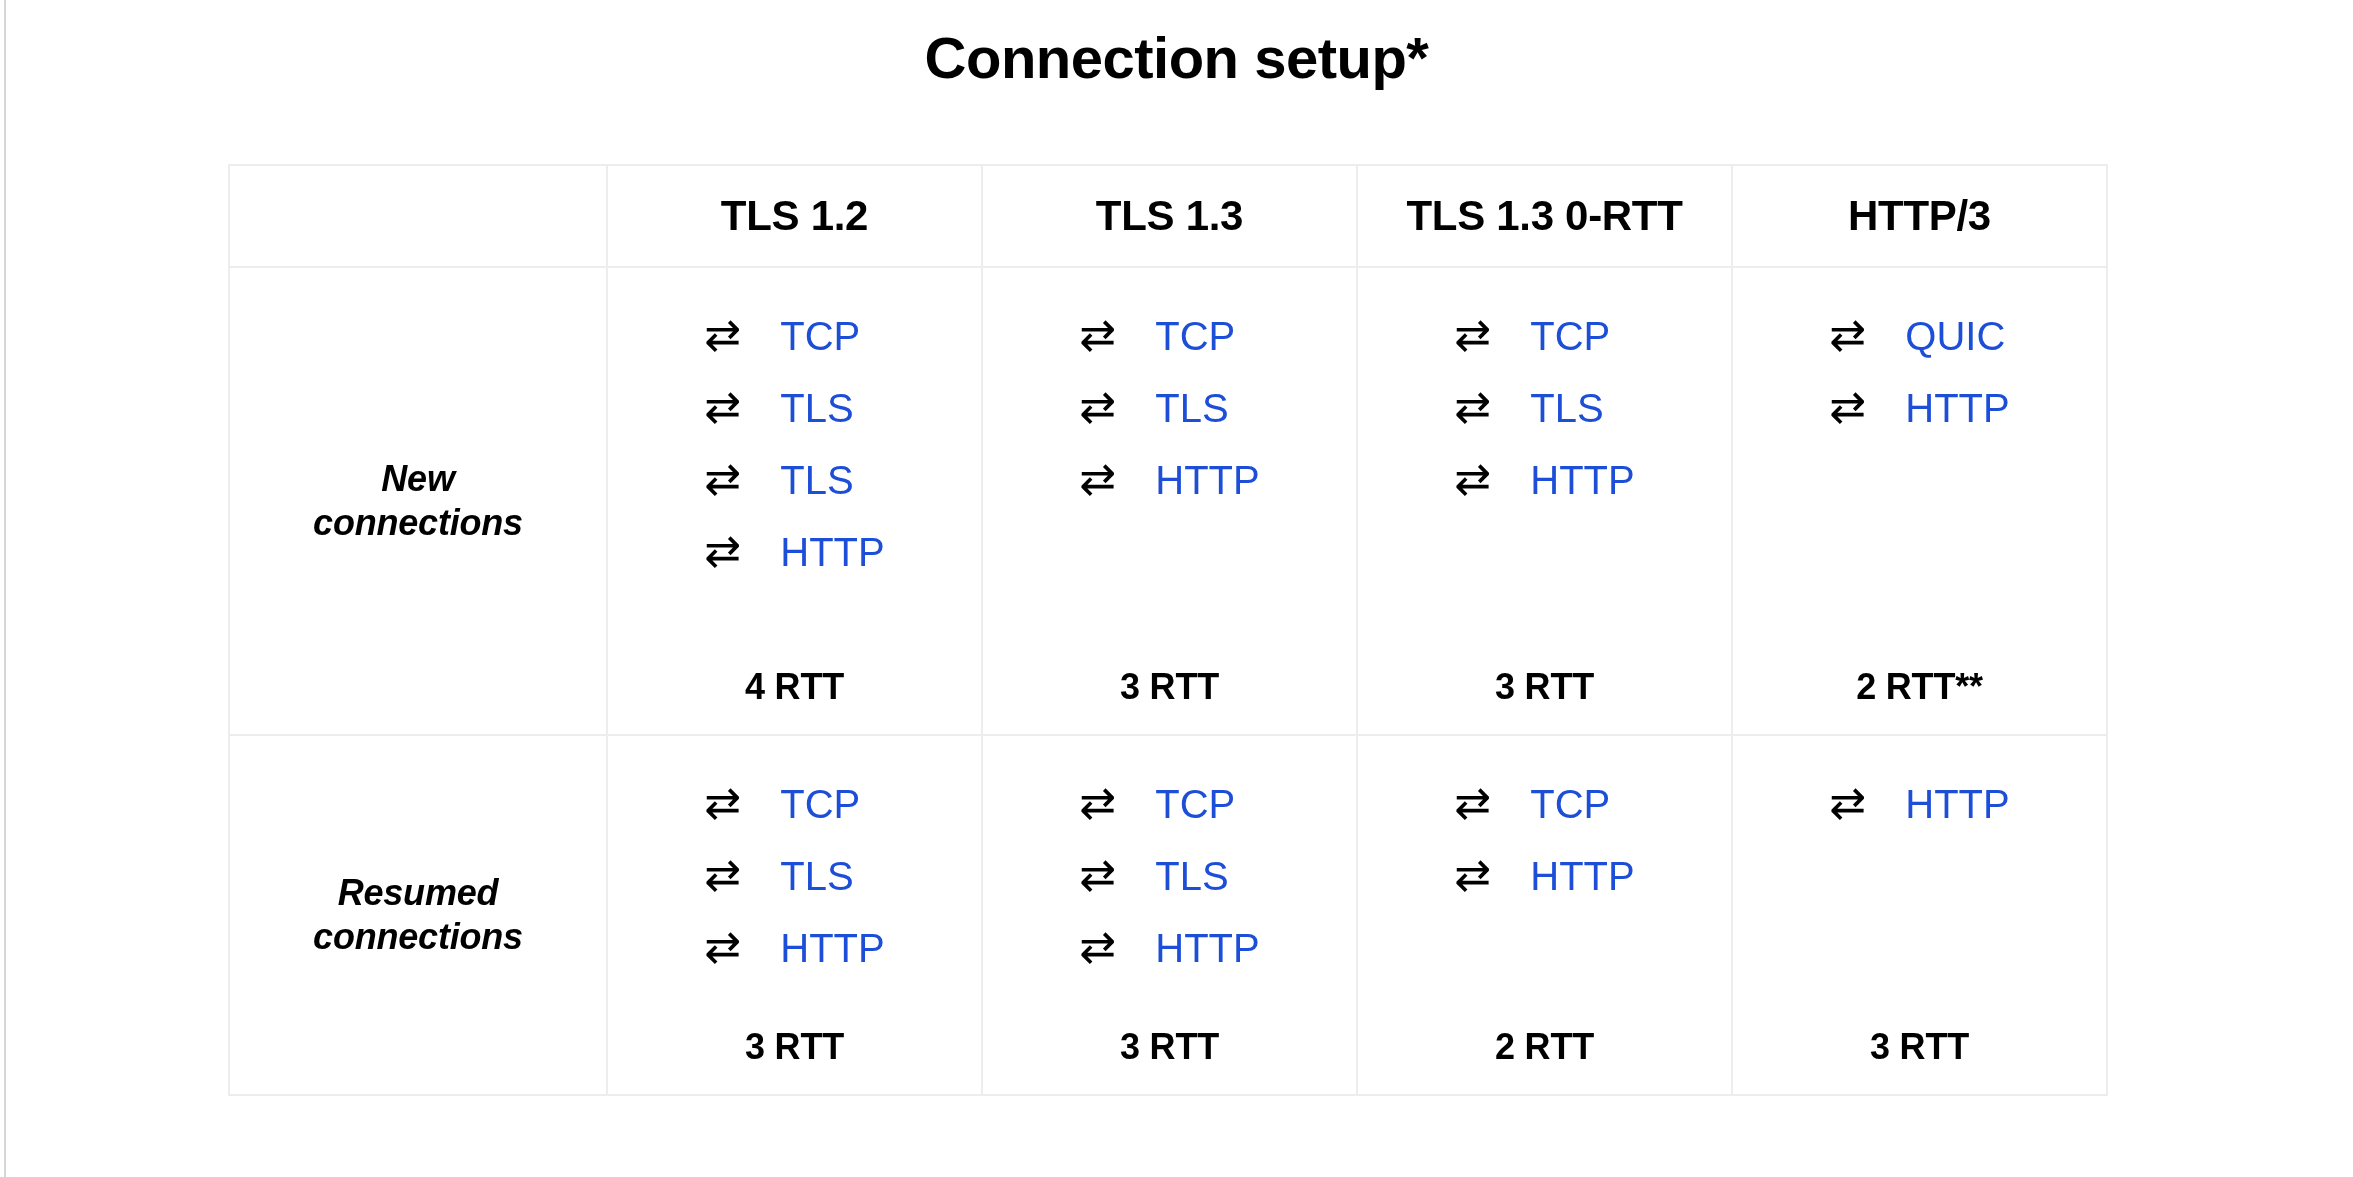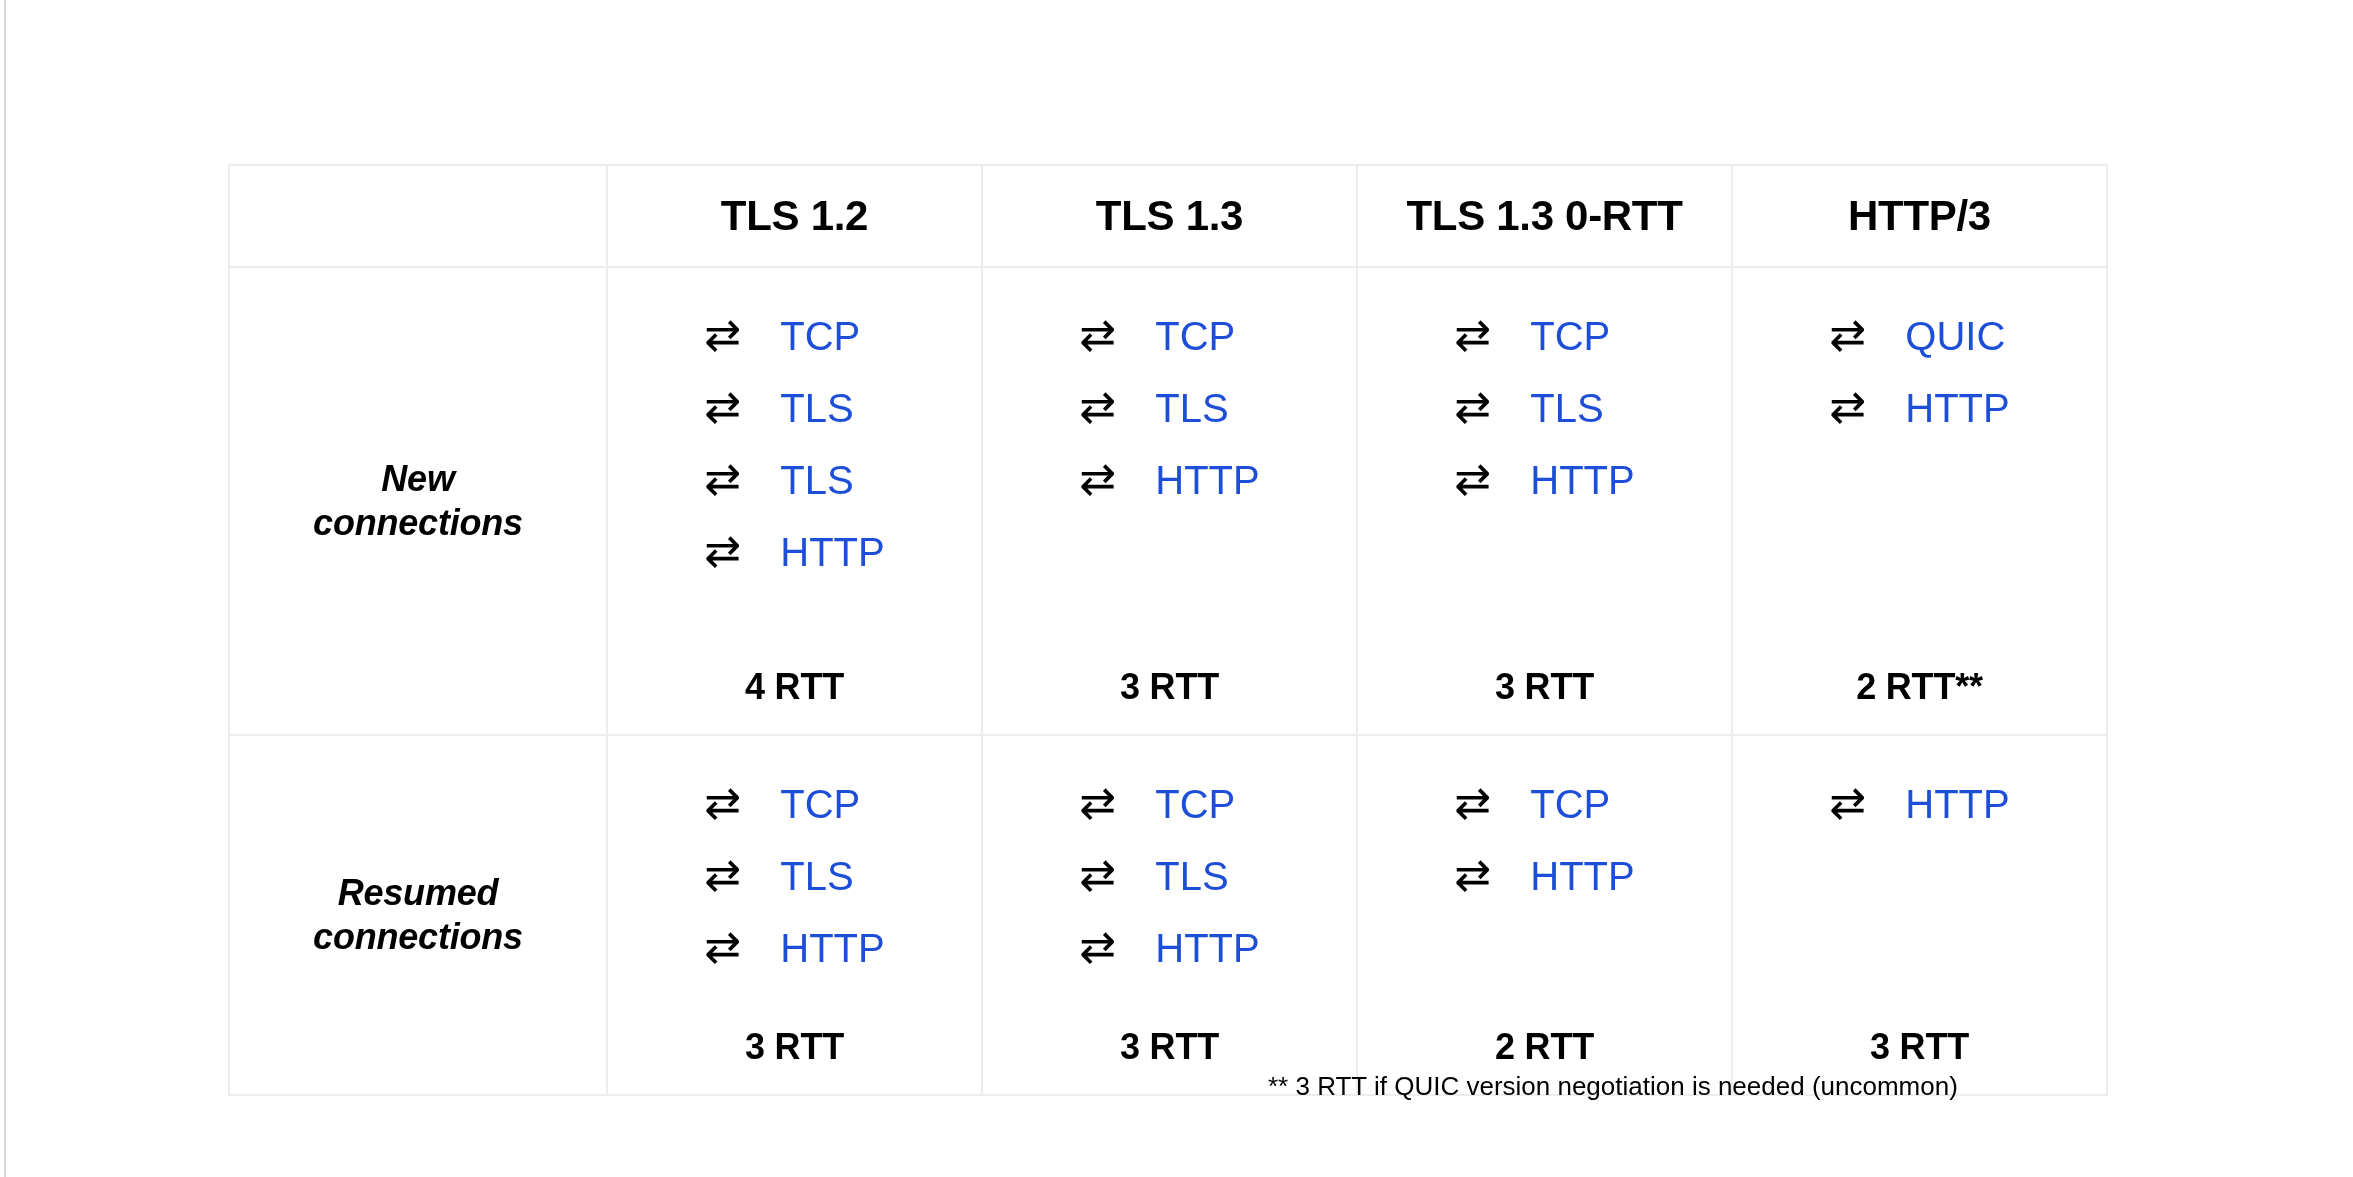--- a/index.html
+++ b/index.html
@@ -143,20 +143,21 @@
   }
   .footnote-line { white-space: nowrap; }
 </style>
 </head>
 <body>
 
 <div class="left-edge-rule"></div>
 
 <div class="slide">
 
+  <div class="slide-title">Connection setup*</div>
 
   <div class="table-wrap">
     <table class="setup-table">
       <colgroup>
         <col class="c-label">
         <col class="c-col">
         <col class="c-col">
         <col class="c-col">
         <col class="c-col">
       </colgroup>
@@ -320,16 +321,15 @@
                 </div>
                 <div class="rtt">3 RTT</div>
               </div>
             </td>
           </tr>
         </tbody>
     </table>
   </div>
 
   <div class="footnotes">
-    <div class="footnote-line">** 3 RTT if QUIC version negotiation is needed (uncommon)</div>
   </div>
 
 </div>
 
 </body></html>

